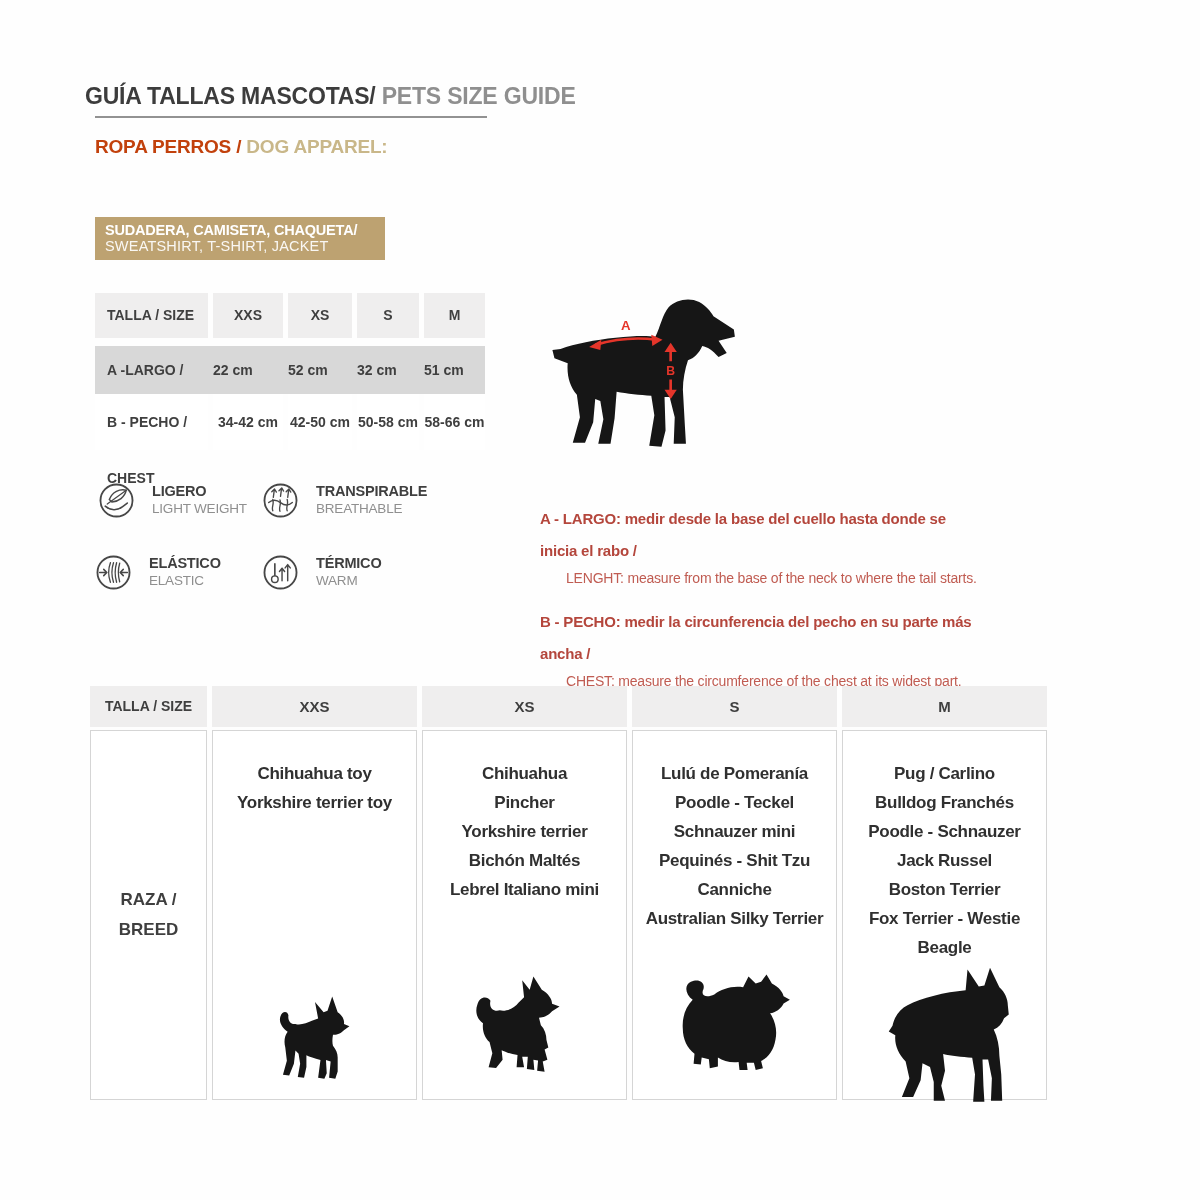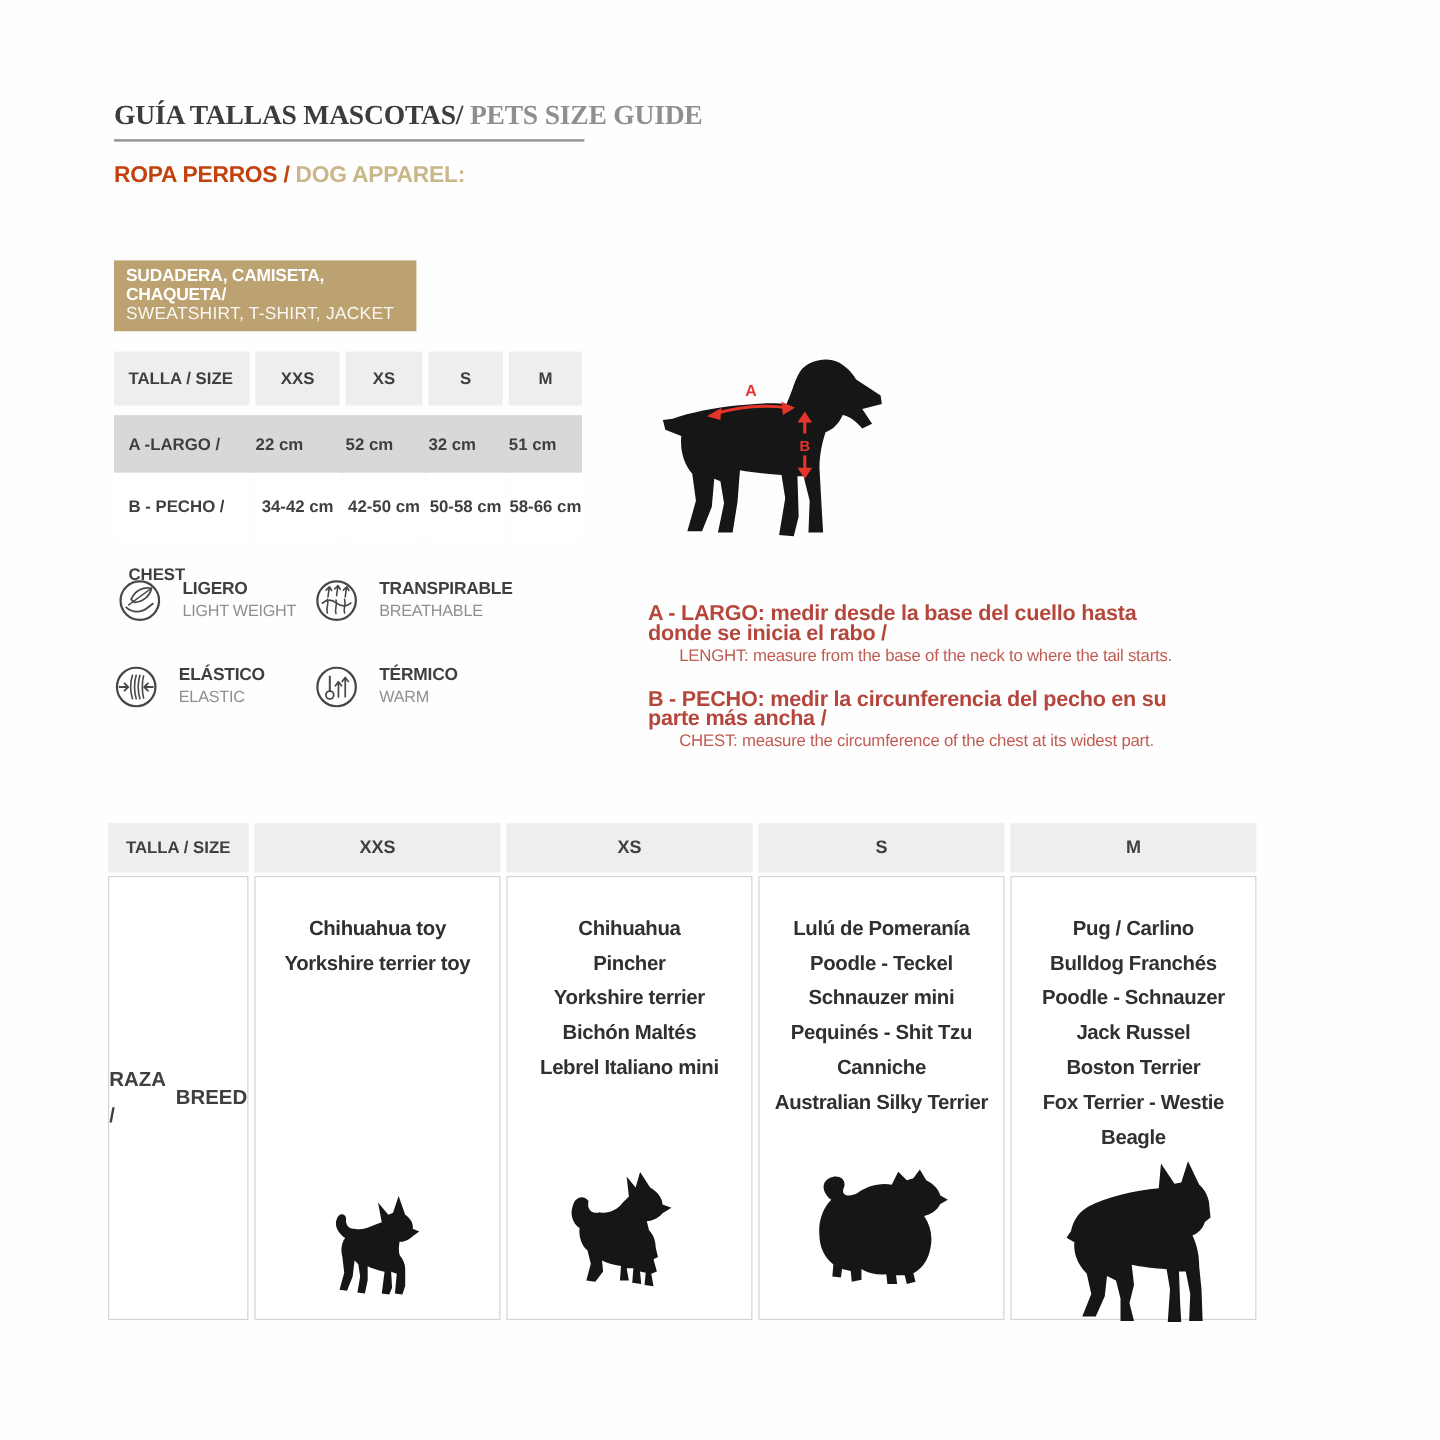--- a/index.html
+++ b/index.html
@@ -1,30 +1,30 @@
 <!DOCTYPE html>
 <html><head>
 <meta charset="utf-8">
 <style>
   * { margin:0; padding:0; box-sizing:border-box; }
   html,body { width:1200px; height:1200px; background:#ffffff; }
   body { font-family:"Liberation Sans", sans-serif; color:#3f3f3f; }
   .page { position:relative; width:1200px; height:1200px; background:#fefefe; overflow:hidden; }
 
   
-  .title { position:absolute; left:95px; top:83px; font-size:23px; font-weight:bold; letter-spacing:-0.2px; white-space:nowrap;font-family:Liberation Serif, serif; }
+  .title { position:absolute; left:85px; top:83px; font-size:23px; font-weight:bold; letter-spacing:-0.2px; white-space:nowrap; }
   .title .t-dark { color:#3c3c3c; }
   .title .t-gray { color:#8f8f8f; }
   .title-underline { position:absolute; left:95px; top:116px; width:392px; height:2px; background:#929292; }
   .subtitle { position:absolute; left:95px; top:136px; font-size:19px; font-weight:bold; letter-spacing:-0.2px; white-space:nowrap; }
   .subtitle .s-tan { color:#c2410c; }
   .subtitle .s-light { color:#c9b789; }
 
   
-  .category-box { position:absolute; left:95px; top:217px; width:252px; padding:5px 10px 6px 10px; background:#bda271; color:#ffffff; }
+  .category-box { position:absolute; left:95px; top:217px; width:290px; padding:5px 10px 6px 10px; background:#bda271; color:#ffffff; }
   .category-box .cat1 { font-size:14.5px; font-weight:bold; letter-spacing:-0.2px; }
   .category-box .cat2 { font-size:14.5px; font-weight:normal; letter-spacing:0.2px; opacity:.92; }
 
   
   .sizetable { position:absolute; left:95px; top:293px; width:390px; font-size:14px; font-weight:bold; }
   .st-grid { display:grid; grid-template-columns:113px 70px 64px 62px 61px; column-gap:5px; }
   .st-header .cell { background:#efeeee; height:45px; line-height:45px; text-align:center; }
   .st-header .cell.lbl { text-align:left; padding-left:12px; }
   .st-rowA { background:#d8d8d8; margin-top:8px; }
   .st-rowA .cell { height:48px; line-height:48px; text-align:left; }
@@ -41,32 +41,32 @@
   .feature .ftext { margin-left:17px; margin-top:1px; }
   .feature .ftitle { font-size:14.5px; font-weight:bold; color:#3f3f3f; letter-spacing:-0.2px; }
   .feature .fsub { font-size:13.5px; color:#8f8f8f; margin-top:2px; letter-spacing:-0.2px; }
   .f1 { left:98px; top:482px; }
   .f2 { left:262px; top:482px; }
   .f3 { left:95px; top:554px; }
   .f4 { left:262px; top:554px; }
 
   
   .notes { position:absolute; left:540px; top:503px; width:440px; }
-  .note-line1 { font-size:18px; font-weight:bold; color:#b4463c; letter-spacing:-0.2px; line-height:16px; }
+  .note-line1 { font-size:15px; font-weight:bold; color:#b4463c; letter-spacing:-0.2px; line-height:32px; }
   .note-line2 { font-size:14px; font-weight:normal; color:#c05c52; padding-left:26px; letter-spacing:-0.2px; line-height:22px; }
   .note-b { margin-top:17px; }
 
   
   .breedtable { position:absolute; left:90px; top:686px; width:958px; }
   .bt-grid { display:grid; grid-template-columns:117px 205px 205px 205px 205px; column-gap:5px; }
   .bt-header .cell { background:#efeeee; height:41px; line-height:41px; text-align:center; font-size:15px; font-weight:bold; }
   .bt-header .cell.lbl { font-size:14px; }
   .bt-body { margin-top:3px; }
   .bt-body .bcell { background:#ffffff; border:1px solid #d5d5d5; height:370px; }
-  .bt-label-cell { display:flex; align-items:center; justify-content:center; font-size:17px; font-weight:bold; line-height:30px; }
+  .bt-label-cell { display:flex; flex-direction:column; align-items:center; justify-content:center; font-size:17px; font-weight:bold; line-height:30px; }
   .bt-col { display:flex; flex-direction:column; align-items:center; }
   .breed-list { margin-top:28px; text-align:center; }
   .breed-list div { font-size:17px; font-weight:bold; letter-spacing:-0.3px; line-height:29px; color:#303030; }
   .dogwrap { margin-top:auto; display:flex; align-items:flex-end; justify-content:center; }
 </style>
 </head>
 <body>
 
 <div class="page">
 

